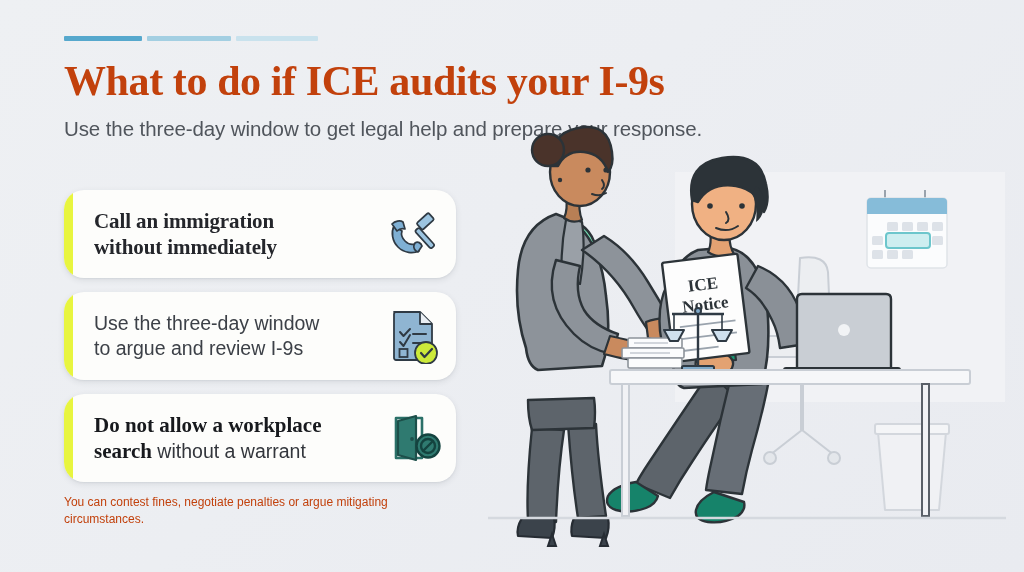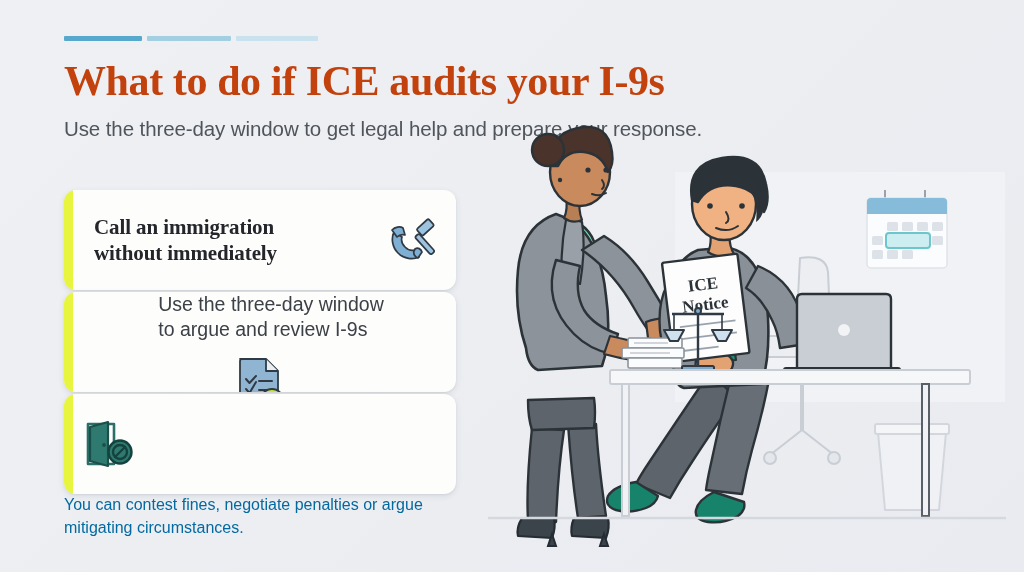--- a/index.html
+++ b/index.html
@@ -59,30 +59,30 @@
     line-height: 1.3;
     color: #50555c;
     letter-spacing: -0.1px;
   }
 
   
   .card {
     position: absolute;
     left: 64px;
     width: 392px;
-    height: 100px;
+    height: 88px;
     background: #fdfdfb;
-    border-radius: 12px;
+    border-radius: 20px;
     box-shadow: 0 2px 6px rgba(40,45,60,0.10), 0 1px 2px rgba(40,45,60,0.06);
     display: flex;
     align-items: center;
     overflow: hidden;
   }
   .card.c1 { top: 190px; }
-  .card.c2 { top: 292px; flex-direction: column; }
+  .card.c2 { top: 292px; }
   .card.c3 { top: 394px; }
 
   .card-accent {
     position: absolute;
     left: 0; top: 0; bottom: 0;
     width: 9px;
     background: #e8f53f;
     border-top-left-radius: 12px;
     border-bottom-left-radius: 12px;
   }
@@ -128,23 +128,23 @@
     justify-content: center;
     flex: 0 0 84px;
   }
 
   
   .footnote {
     position: absolute;
     left: 64px;
     top: 494px;
     width: 400px;
-    font-size: 16px;
+    font-size: 12px;
     line-height: 1.42;
-    color: #0369a1;
+    color: #c2410c;
   }
 
   
   .illustration {
     position: absolute;
     left: 470px;
     top: 0;
     width: 554px;
     height: 572px;
   }
@@ -200,20 +200,24 @@
         <line x1="25" y1="26" x2="38" y2="26" stroke="#2f3a44" stroke-width="2" stroke-linecap="round"></line>
         <line x1="25" y1="35" x2="38" y2="35" stroke="#2f3a44" stroke-width="2" stroke-linecap="round"></line>
         <circle cx="38" cy="45" r="11" fill="#ccea3a" stroke="#2f3a44" stroke-width="1.8"></circle>
         <path d="M33 45 l3.5 4 L44 41" fill="none" stroke="#2f3a44" stroke-width="2.2" stroke-linecap="round" stroke-linejoin="round"></path>
       </svg>
     </div>
   </div>
 
   <div class="card c3">
     <div class="card-accent" style="background: rgb(232, 245, 63);"></div>
+    <div class="card-text">
+      <span class="b">Do not allow a workplace</span><br>
+      <span class="b">search</span><span class="r"> without a warrant</span>
+    </div>
     <div class="card-icon">
       <svg width="56" height="56" viewBox="0 0 56 56">
         <path d="M10 8 h26 v40 H10 z" fill="none" stroke="#2b7068" stroke-width="2.6" stroke-linejoin="round"></path>
         <path d="M12 11 L30 6 V50 L12 45 Z" fill="#2f7a70" stroke="#1d4f4a" stroke-width="2.2" stroke-linejoin="round"></path>
         <circle cx="26" cy="29" r="1.9" fill="#1d4f4a"></circle>
         <circle cx="42" cy="36" r="11.5" fill="#2f7a70" stroke="#14433f" stroke-width="2.4"></circle>
         <circle cx="42" cy="36" r="7" fill="none" stroke="#14433f" stroke-width="2.4"></circle>
         <line x1="37" y1="41" x2="47" y2="31" stroke="#14433f" stroke-width="2.4" stroke-linecap="round"></line>
       </svg>
     </div>

